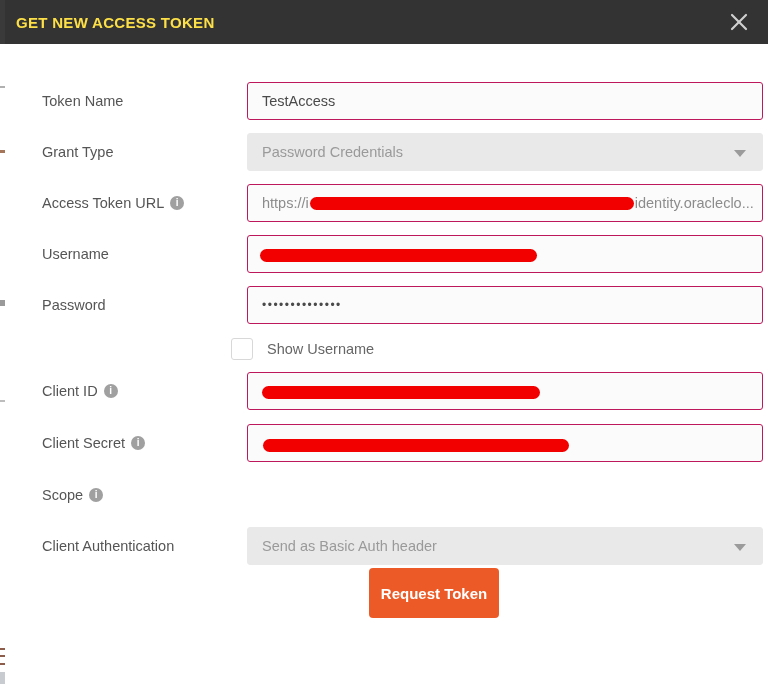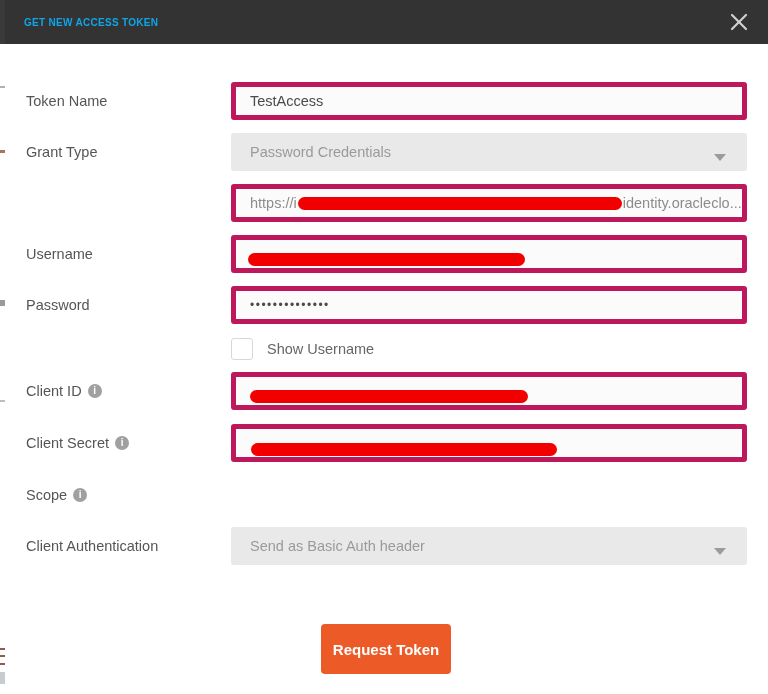--- a/index.html
+++ b/index.html
@@ -46,23 +46,23 @@
     left: 0;
     top: 0;
     width: 768px;
     height: 44px;
     background: #333333;
     display: flex;
     align-items: center;
     box-sizing: border-box;
   }
   .modal-title {
-    margin-left: 24px;
-    color: #0ea5e9;
-    font-size: 10px;
+    margin-left: 16px;
+    color: #fde047;
+    font-size: 15px;
     font-weight: bold;
     letter-spacing: 0.3px;
     text-transform: uppercase;
     white-space: nowrap;
   }
   .close-icon {
     position: absolute;
     right: 14px;
     top: 8px;
     width: 30px;
@@ -79,21 +79,21 @@
     position: absolute;
     left: 0;
     top: 44px;
     width: 768px;
     height: 650px;
     background: #ffffff;
   }
 
   .form-row {
     position: absolute;
-    left: 0;
+    left: 16px;
     width: 695px;
     height: 38px;
   }
   .form-label {
     position: absolute;
     left: 26px;
     top: 0;
     height: 38px;
     line-height: 38px;
     font-size: 14.5px;
@@ -118,21 +118,21 @@
     cursor: pointer;
   }
 
   .field {
     position: absolute;
     left: 231px;
     top: 0;
     width: 516px;
     height: 38px;
     box-sizing: border-box;
-    border: 5px solid #be185d;
+    border: 1px solid #be185d;
     border-radius: 3px;
     background: #fbfbfb;
     display: flex;
     align-items: center;
     overflow: hidden;
   }
   .field-text {
     padding-left: 14px;
     font-size: 14.5px;
     color: #8c8c8c;
@@ -268,20 +268,23 @@
     <div class="form-label">
       <span>Grant Type</span>
     </div>
     <div class="field dropdown">
       <span class="field-text">Password Credentials</span>
       <span class="caret-icon"></span>
     </div>
   </div>
 
   <div class="form-row" style="top:140px;">
+    <div class="form-label">
+      <span>Access Token URL</span><i class="info-icon">i</i>
+    </div>
     <div class="field">
       <span class="field-text"><span>https://i</span><span class="redact-inline" style="width:324px;"></span><span>identity.oracleclo...</span></span>
     </div>
   </div>
 
   <div class="form-row" style="top:191px;">
     <div class="form-label">
       <span>Username</span>
     </div>
     <div class="field">
@@ -333,15 +336,15 @@
   <div class="form-row" style="top:483px;">
     <div class="form-label">
       <span>Client Authentication</span>
     </div>
     <div class="field dropdown">
       <span class="field-text">Send as Basic Auth header</span>
       <span class="caret-icon"></span>
     </div>
   </div>
 
-  <button class="request-btn" style="top:580px;">Request Token</button>
+  <button class="request-btn" style="top:524px;margin-left:48px;">Request Token</button>
 
 </div>
 
 </body></html>

